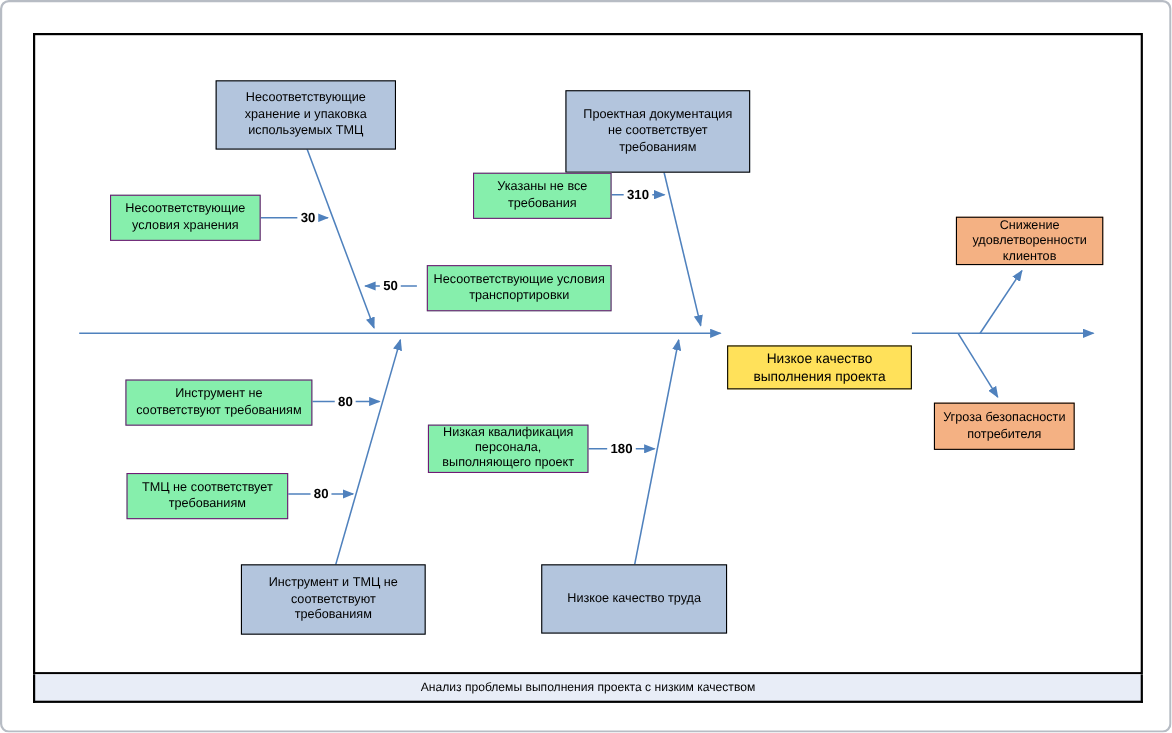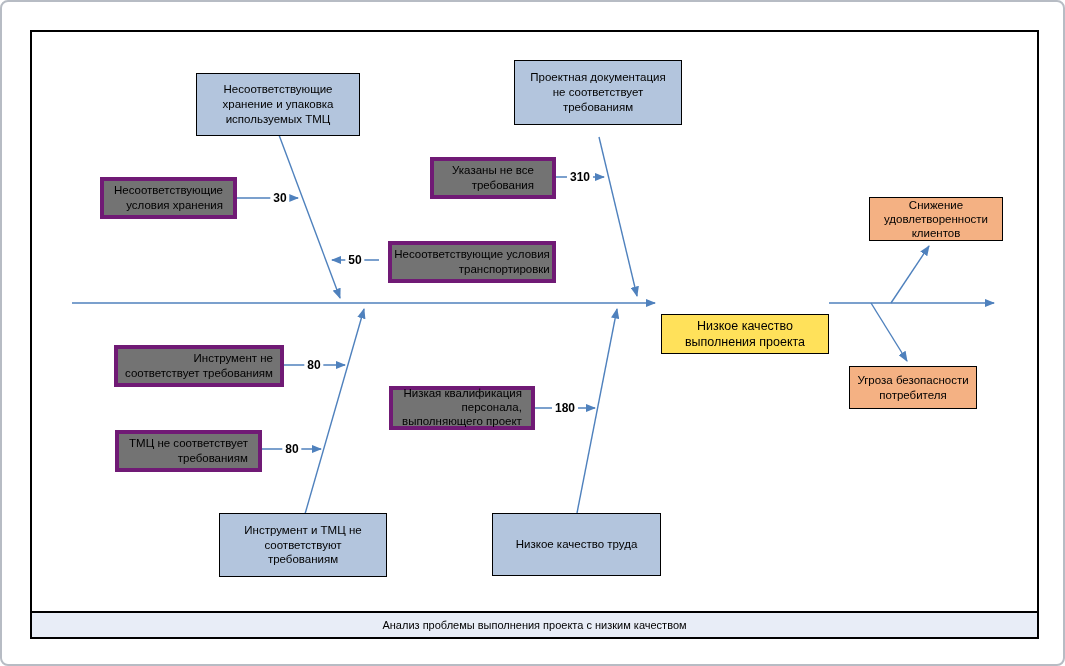--- a/index.html
+++ b/index.html
@@ -38,23 +38,22 @@
     color: #000000;
     font-size: 11.5px;
     line-height: 1.28;
     padding: 14px 2px;
   }
   .box.category {
     background: #b3c5dd;
     border: 1.5px solid #000000;
   }
   .box.cause {
-    background: #737373;
-    border: 4px solid #701a75;
-    text-align: right;
+    background: #86efac;
+    border: 1px solid #701a75;
   }
   .box.problem {
     background: #ffe15a;
     border: 1.5px solid #000000;
     font-size: 12.5px;
   }
   .box.effect {
     background: #f4b183;
     border: 1.5px solid #000000;
     line-height: 1.22;
@@ -100,36 +99,36 @@
       <line x1="554" y1="175" x2="602" y2="175" marker-end="url(#arrow)"></line>
       <line x1="282" y1="363" x2="343" y2="363" marker-end="url(#arrow)"></line>
       <line x1="260" y1="447" x2="319" y2="447" marker-end="url(#arrow)"></line>
       <line x1="533" y1="406" x2="593" y2="406" marker-end="url(#arrow)"></line>
     </g>
   </svg>
 
   <div class="box category" style="left:194px; top:71px;  width:164px; height:63px;">Несоответствующие
 хранение и упаковка
 используемых ТМЦ</div>
-  <div class="box category" style="left:512px; top:58px;  width:168px; height:65px;">Проектная документация
+  <div class="box category" style="left:512px; top:80px;  width:168px; height:75px;">Проектная документация
 не соответствует
 требованиям</div>
   <div class="box category" style="left:217px; top:511px; width:168px; height:64px;">Инструмент и ТМЦ не
 соответствуют
 требованиям</div>
   <div class="box category" style="left:490px; top:511px; width:169px; height:63px;">Низкое качество труда</div>
 
   <div class="box cause" style="left:98px;  top:175px; width:137px; height:42px;">Несоответствующие
 условия хранения</div>
   <div class="box cause" style="left:386px; top:239px; width:168px; height:42px;">Несоответствующие условия
 транспортировки</div>
   <div class="box cause" style="left:428px; top:155px; width:126px; height:42px;">Указаны не все
 требования</div>
   <div class="box cause" style="left:112px; top:343px; width:170px; height:42px;">Инструмент не
-соответствует требованиям</div>
+соответствуют требованиям</div>
   <div class="box cause" style="left:113px; top:428px; width:147px; height:42px;">ТМЦ не соответствует
 требованиям</div>
   <div class="box cause" style="left:387px; top:384px; width:146px; height:44px; line-height:1.2;">Низкая квалификация
 персонала,
 выполняющего проект</div>
 
   <span class="value-label" style="left:254px; top:196px;margin-left:24px;">30</span>
   <span class="value-label" style="left:353px; top:258px;">50</span>
   <span class="value-label" style="left:578px; top:175px;">310</span>
   <span class="value-label" style="left:312px; top:363px;">80</span>

